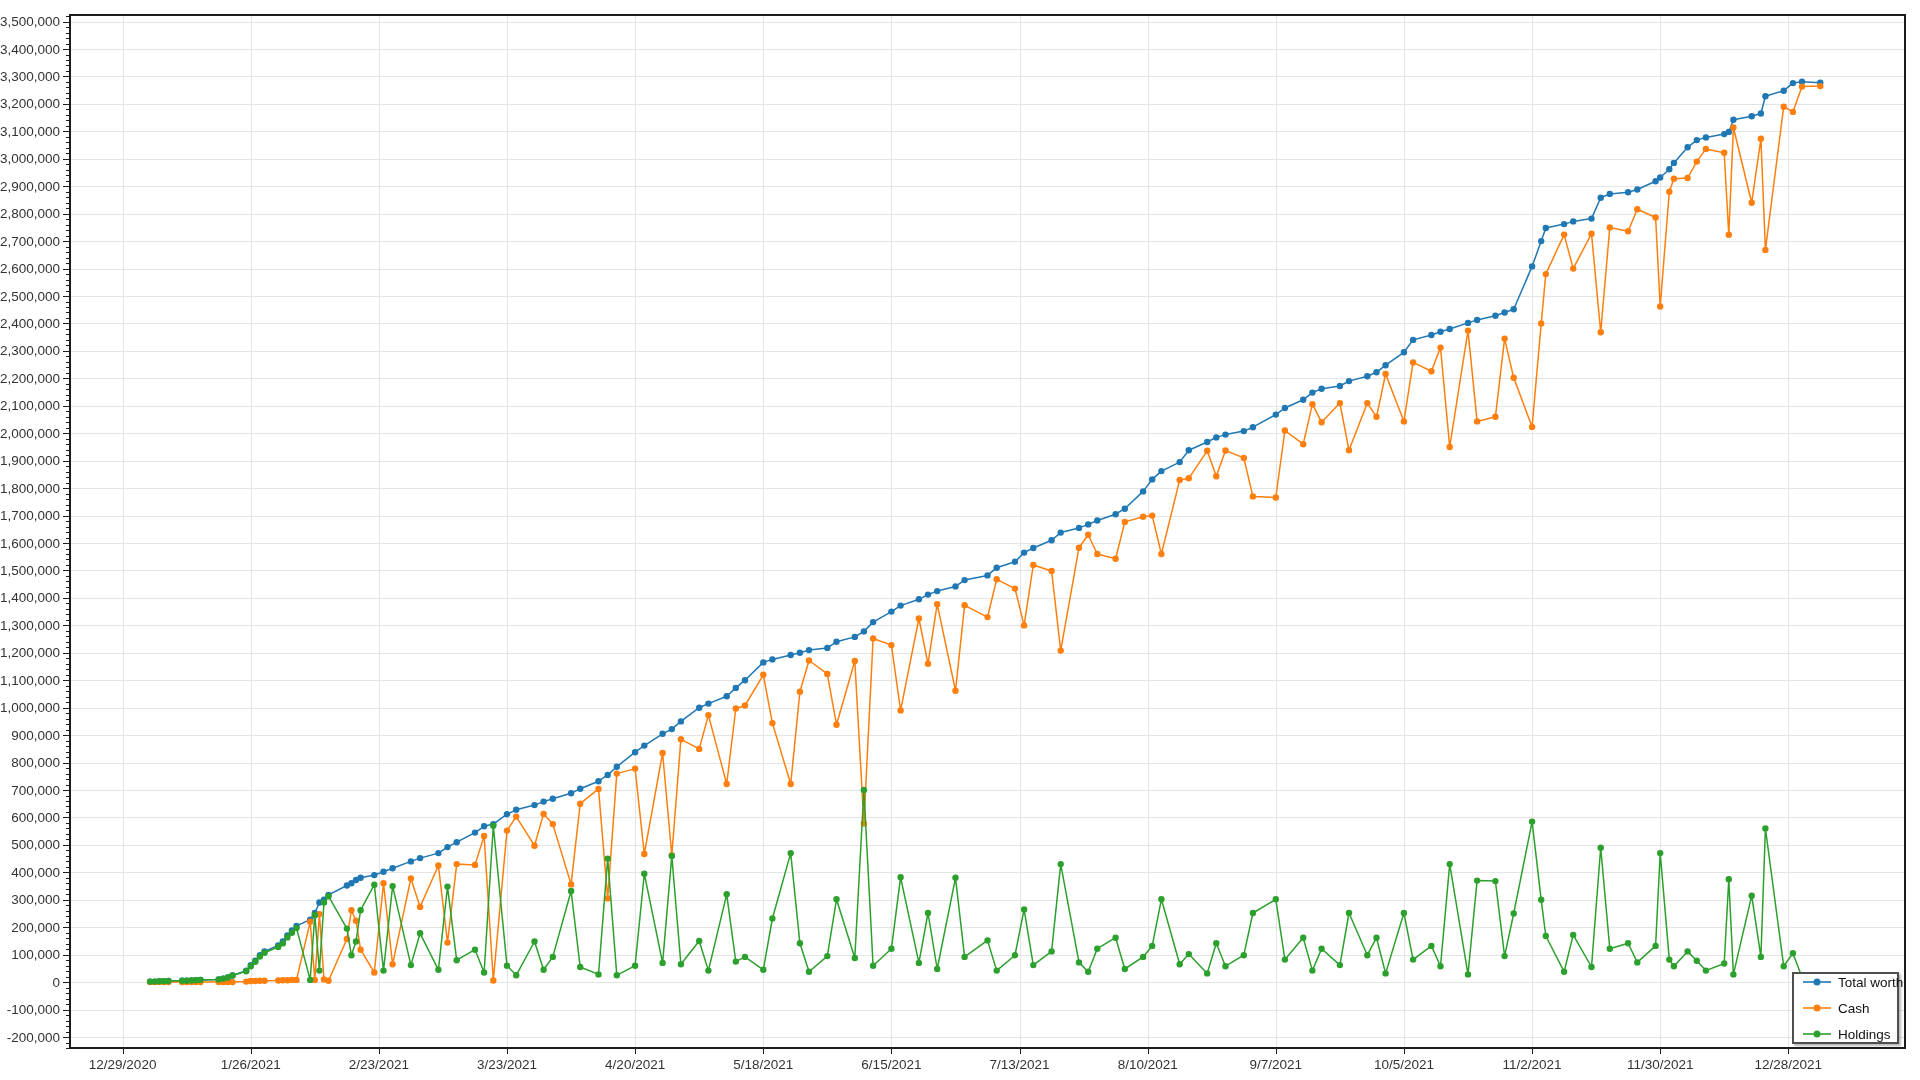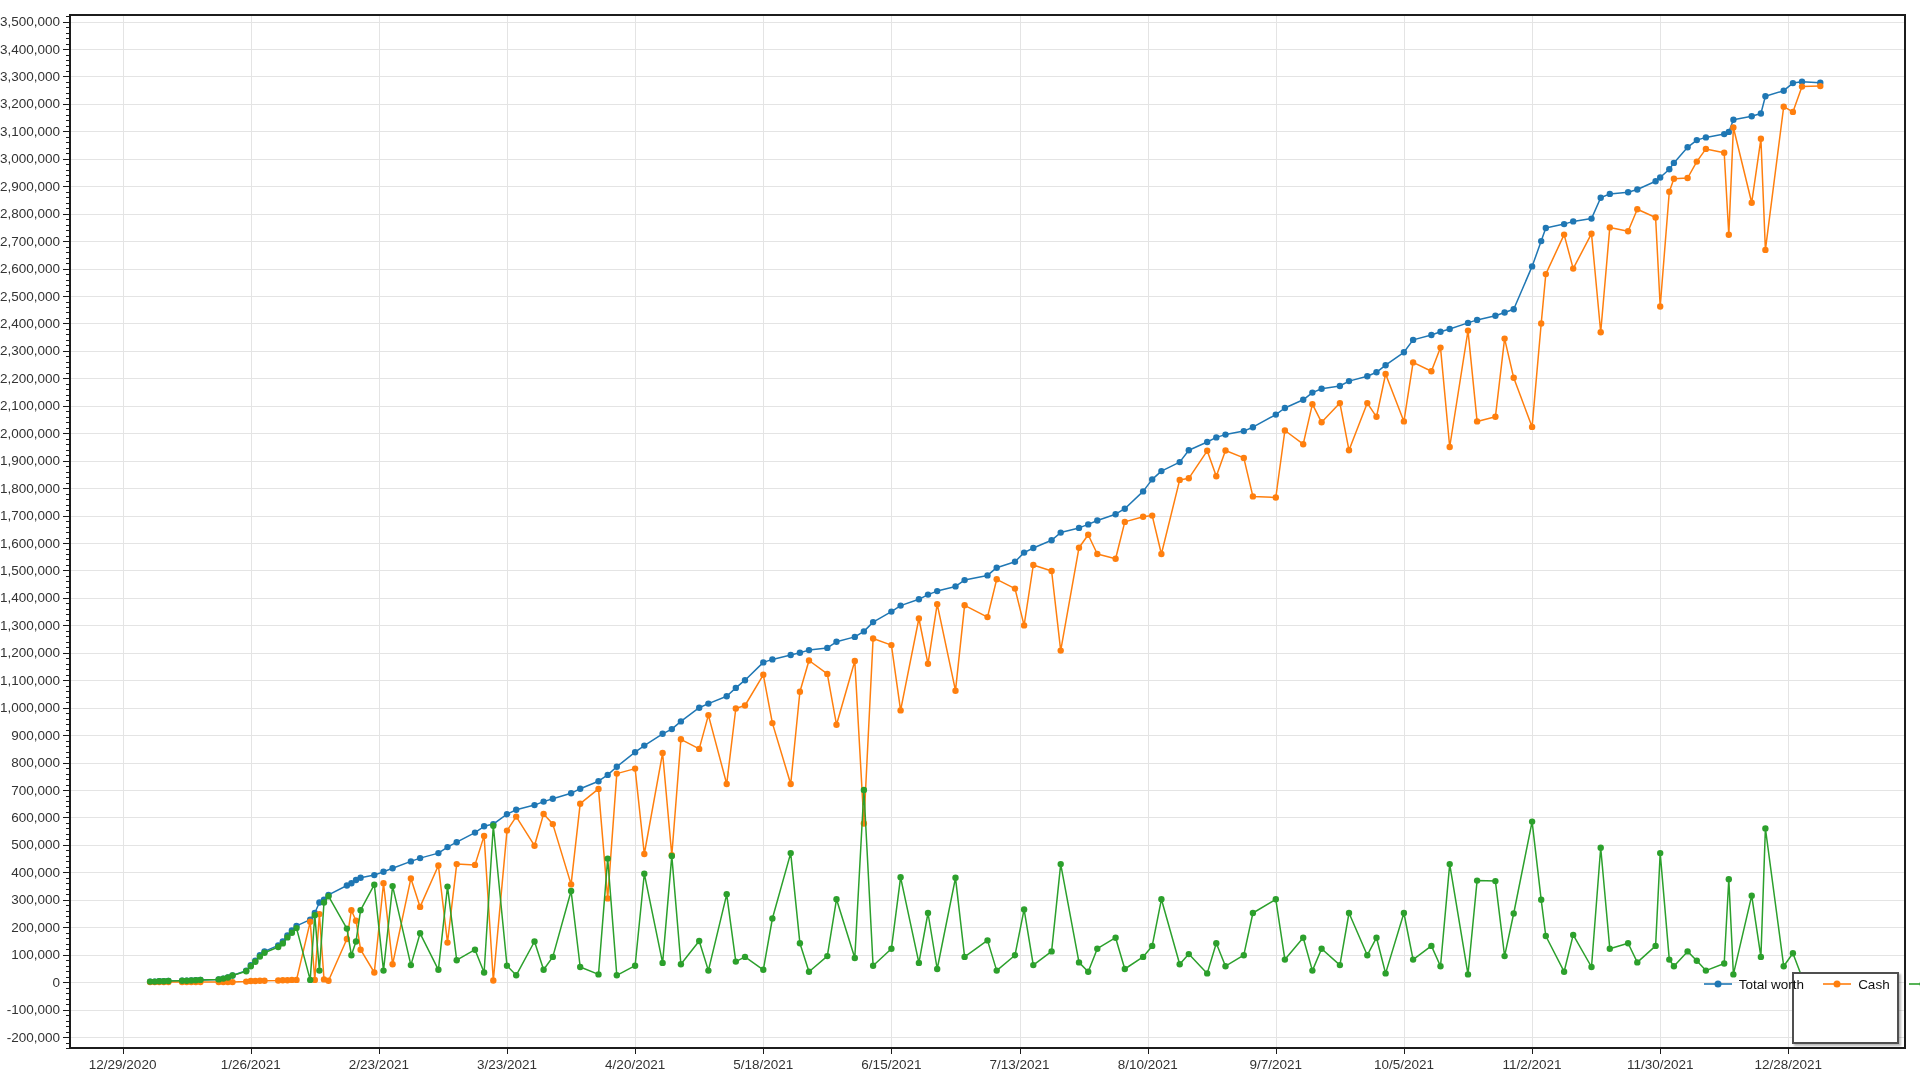--- a/index.html
+++ b/index.html
@@ -1,21 +1,21 @@
 <!DOCTYPE html>
 <html><head>
 <meta charset="utf-8">
 <style>
   html,body{margin:0;padding:0;background:#ffffff;width:1920px;height:1080px;overflow:hidden;
     font-family:"Liberation Sans", sans-serif;}
   #chart-wrap{position:relative;width:1920px;height:1080px;}
   #chart-svg{position:absolute;left:0;top:0;}
   #legend{position:absolute;left:1792px;top:972px;width:103px;height:68px;background:#ffffff;
     border:2px solid #4f4f4f;box-shadow:2px 2px 2px rgba(0,0,0,0.28);box-sizing:content-box;
-    display:flex;flex-direction:row;justify-content:center;gap:10px;z-index:5;}
+    display:flex;flex-direction:column;justify-content:center;gap:10px;z-index:5;}
   .legend-item{display:flex;align-items:center;height:20px;padding-left:8px;}
   .legend-marker{width:30px;height:10px;flex:0 0 30px;}
   .legend-label{font-size:13.5px;color:#111;margin-left:6px;white-space:nowrap;}
   text{font-family:"Liberation Sans", sans-serif;}
 </style>
 </head>
 <body>
 
 <div id="chart-wrap">
   <div id="chart-svg"><svg width="1920" height="1080" viewBox="0 0 1920 1080">

